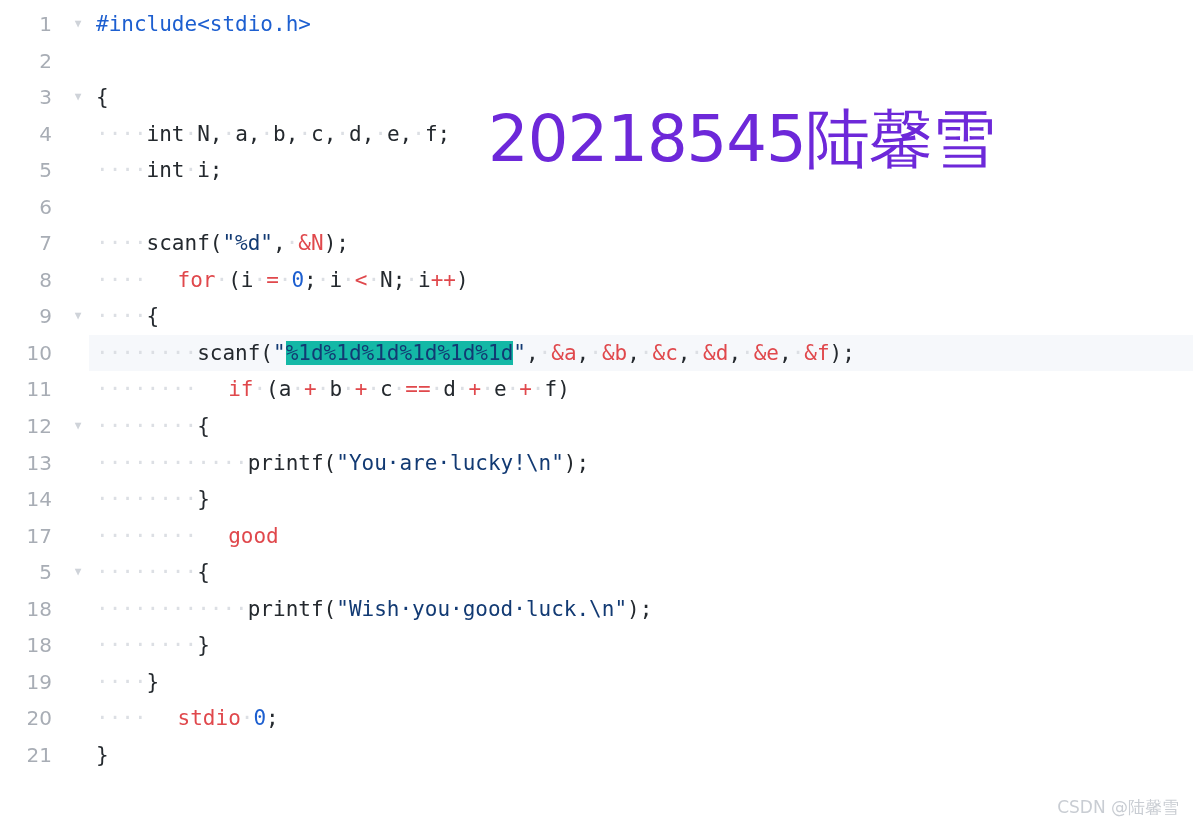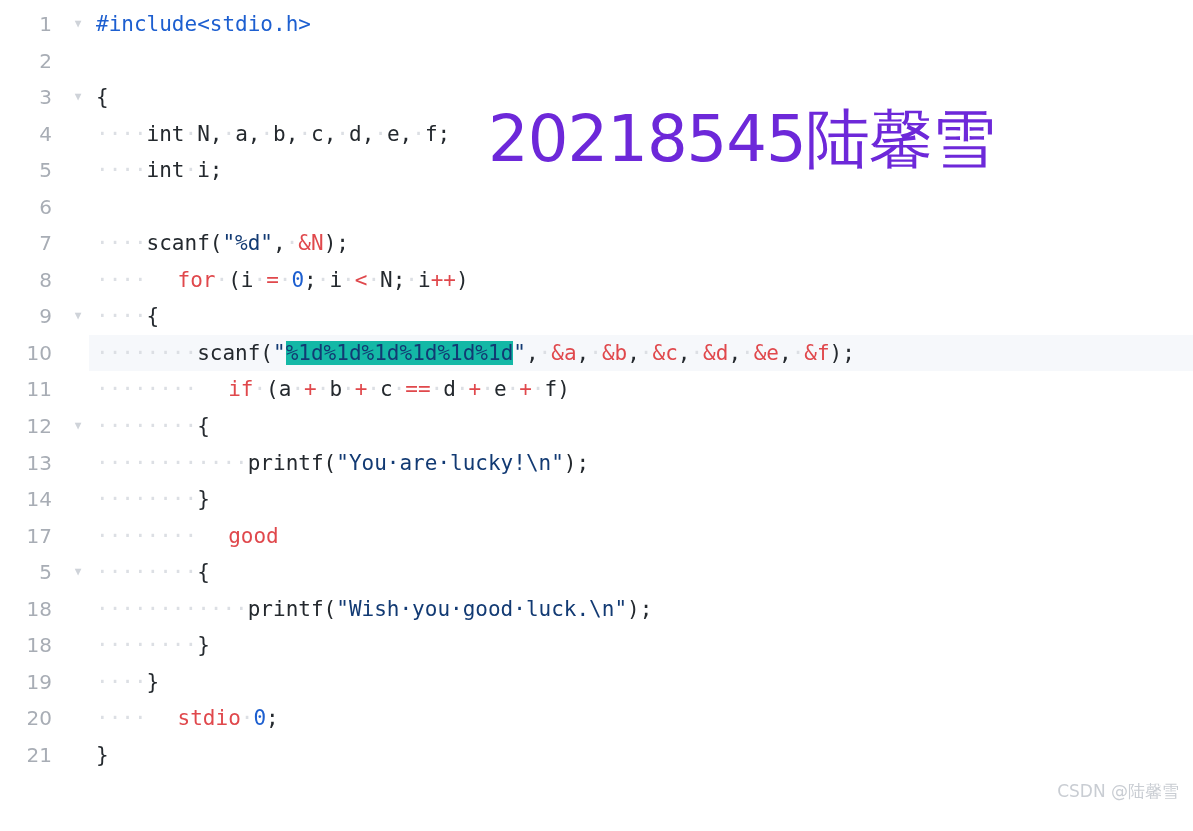--- a/index.html
+++ b/index.html
@@ -101,21 +101,21 @@
     color: #6d28d9;
     letter-spacing: -1px;
     white-space: nowrap;
     z-index: 5;
   }
 
   
   #watermark {
     position: absolute;
     right: 14px;
-    bottom: 28px;
+    bottom: 12px;
     font-family: "DejaVu Sans", "Liberation Sans", sans-serif;
     font-size: 17px;
     color: #c9cdd3;
     white-space: nowrap;
     z-index: 5;
   }
 </style>
 </head>
 <body>
 

